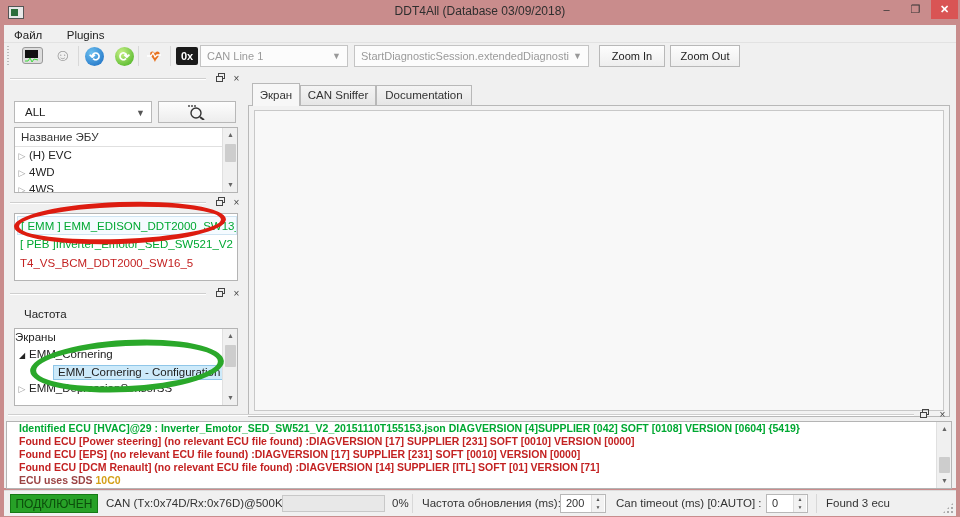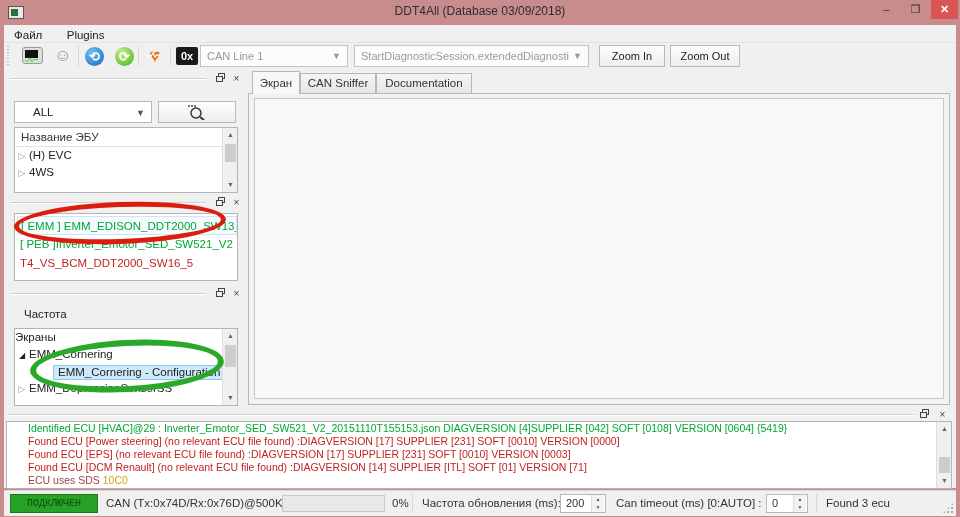--- a/index.html
+++ b/index.html
@@ -49,21 +49,21 @@
   
   .workspace{position:absolute;left:4px;top:69px;width:952px;height:419px;background:#f0f0f0;}
 
   
   .dock-head{position:absolute;height:15px;}
   .dock-head .groove{position:absolute;left:4px;top:7px;height:2px;border-top:1px solid #cfcfcf;border-bottom:1px solid #fff;}
   .dock-ic{position:absolute;top:1px;width:15px;height:13px;text-align:center;color:#444;font-size:10px;line-height:13px;}
 
   
   .lpanel{position:absolute;left:2px;width:240px;}
-  .filter-combo{position:absolute;left:8px;top:30px;width:138px;height:22px;background:#fff;border:1px solid #b8b8b8;font-size:11.5px;color:#222;line-height:20px;padding-left:18px;}
+  .filter-combo{position:absolute;left:8px;top:30px;width:138px;height:22px;background:#fff;border:1px solid #b8b8b8;font-size:11.5px;color:#222;line-height:20px;padding-left:10px;}
   .search-btn{position:absolute;left:152px;top:30px;width:78px;height:22px;border:1px solid #b8b8b8;background:linear-gradient(#fdfdfd,#ededed);}
   .tree-box{position:absolute;background:#fff;border:1px solid #b4b4b4;overflow:hidden;}
   .tree-head{height:19px;border-bottom:1px solid #e0e0e0;font-size:11.5px;color:#333;padding:3px 0 0 6px;background:#fff;}
   .tree-row{height:17px;font-size:11.5px;color:#222;padding-top:2px;white-space:nowrap;}
   .tw{position:relative;}
   .exp{display:inline-block;width:14px;text-align:center;color:#9a9a9a;font-size:9px;}
   .exp.filled{color:#222;font-size:8px;}
   .vscroll{position:absolute;right:0;top:0;bottom:0;width:15px;background:#f0f0f0;border-left:1px solid #e0e0e0;}
   .vscroll .a{position:absolute;left:0;width:15px;height:14px;color:#666;font-size:7px;text-align:center;line-height:14px;}
   .vscroll .a.up{top:0;} .vscroll .a.dn{bottom:0;}
@@ -78,38 +78,38 @@
 
   .actions-label{position:absolute;left:18px;top:22px;font-size:11.5px;color:#222;}
   .sel-row{background:var(--highlight-blue,#cdeafa);border:1px solid #8fc6e8;display:inline-block;padding:0 4px 1px 4px;}
 
   
   .ellipse{position:absolute;border-radius:50%;pointer-events:none;}
   .ellipse.red{border:5px solid var(--ellipse-red,#dd1c10);transform:rotate(-2deg);}
   .ellipse.green{border:6px solid var(--ellipse-green,#2aa82a);transform:rotate(-3deg);}
 
   
-  .tabs-area{position:absolute;left:244px;top:2px;width:706px;height:336px;padding-left:24px;}
+  .tabs-area{position:absolute;left:244px;top:14px;width:706px;height:336px;padding-left:24px;}
   .tab{position:absolute;top:2px;height:20px;border:1px solid #b8b8b8;border-bottom:none;background:linear-gradient(#f4f4f4,#e6e6e6);font-size:11.5px;color:#333;text-align:center;line-height:19px;}
   .tab.active{top:0;height:23px;background:#f7f7f7;z-index:3;line-height:22px;}
   .tab-pane{position:absolute;left:0px;top:22px;width:702px;height:312px;background:#f2f2f2;border:1px solid #b8b8b8;}
   .tab-inner{position:absolute;left:5px;top:4px;right:5px;bottom:5px;background:#f8f8f8;border:1px solid #c8c8c8;}
 
   
   .log-dock-head{left:0;top:338px;width:950px;}
   .log-box{position:absolute;left:2px;top:352px;width:946px;height:68px;background:#fff;border:1px solid #b4b4b4;overflow:hidden;}
-  .log-line{font-size:10.5px;line-height:13px;white-space:nowrap;padding-left:21px;font-family:"Liberation Sans",sans-serif;}
+  .log-line{font-size:10.5px;line-height:13px;white-space:nowrap;padding-left:12px;font-family:"Liberation Sans",sans-serif;font-weight:bold;}
   .log-line.green{color:var(--accent-green,#00aa33);}
   .log-line.red{color:var(--alert-red,#cc2222);}
   .log-line .sds{color:var(--sds-maroon,#9b4444);}
   .log-line .sds-val{color:var(--sds-orange,#d4a017);}
 
   
   .statusbar{position:absolute;left:0;top:421px;width:952px;height:26px;background:#f0f0f0;border-top:1px solid #dcdcdc;font-size:11.5px;color:#333;}
-  .conn-badge{position:absolute;left:6px;top:3px;width:88px;height:19px;background:var(--status-connected-bg,#28a228);border:1px solid #157a15;color:var(--status-connected-text,#0b4d0b);text-align:center;line-height:18px;font-size:10px;font-family:Liberation Mono, monospace;}
+  .conn-badge{position:absolute;left:6px;top:3px;width:88px;height:19px;background:var(--status-connected-bg,#28a228);border:1px solid #157a15;color:var(--status-connected-text,#0b4d0b);text-align:center;line-height:18px;font-size:12px;}
   .can-info{position:absolute;left:102px;top:6px;}
   .progress{position:absolute;left:278px;top:4px;width:103px;height:17px;background:#e8e8e8;border:1px solid #c8c8c8;}
   .pct{position:absolute;left:388px;top:6px;}
   .sb-sep{position:absolute;top:3px;width:1px;height:19px;background:#d8d8d8;}
   .sb-label{position:absolute;top:6px;}
   .spin{position:absolute;top:3px;height:19px;background:#fff;border:1px solid #b8b8b8;font-size:11px;line-height:17px;padding-left:5px;}
   .spin .arrs{position:absolute;right:1px;top:0px;width:13px;height:17px;border-left:1px solid #ddd;background:#f2f2f2;font-size:5px;color:#555;text-align:center;line-height:8px;}
   .resize-grip{position:absolute;right:2px;bottom:2px;width:12px;height:12px;
     background-image:radial-gradient(circle,#aaa 1px,transparent 1.2px);background-size:4px 4px;background-position:bottom right;
     clip-path:polygon(100% 0,100% 100%,0 100%);}
@@ -179,20 +179,21 @@
           <rect x="1" y="1" width="2" height="2" fill="#777"></rect>
             <rect x="4" y="1" width="2" height="2" fill="#777"></rect>
             <rect x="7" y="1" width="2" height="2" fill="#777"></rect>
           <circle cx="9" cy="9" r="5" fill="none" stroke="#333" stroke-width="1.4"></circle>
           <line x1="13" y1="13" x2="17" y2="16" stroke="#333" stroke-width="2"></line>
         </svg>
       </div>
       <div class="tree-box tw" style="left:8px;top:56px;width:224px;height:66px;">
         <div class="tree-head">Название ЭБУ</div>
         <div class="tree-row"><span class="exp">▷</span><span>(H) EVC</span></div>
+        <div class="tree-row"><span class="exp">▷</span><span>4WD</span></div>
         <div class="tree-row"><span class="exp">▷</span><span>4WS</span></div>
         <div class="vscroll">
           <div class="a up">▲</div>
           <div class="thumb" style="top:16px;height:18px"></div>
           <div class="a dn">▼</div>
         </div>
       </div>
     </div>
 
     <div class="lpanel" style="top:126px;height:90px;">
@@ -250,21 +251,21 @@
       <div class="groove" style="width:906px"></div>
       <div class="dock-ic" style="right:22px"><svg width="9" height="9">
             <rect x="2.5" y="0.5" width="6" height="5" fill="none" stroke="#444"></rect>
             <rect x="0.5" y="3.5" width="6" height="5" fill="#f0f0f0" stroke="#444"></rect>
           </svg></div>
       <div class="dock-ic" style="right:4px">×</div>
     </div>
     <div class="log-box tw">
       <div class="log-line green">Identified ECU [HVAC]@29 : Inverter_Emotor_SED_SW521_V2_20151110T155153.json DIAGVERSION [4]SUPPLIER [042] SOFT [0108] VERSION [0604] {5419}</div>
       <div class="log-line red">Found ECU [Power steering] (no relevant ECU file found) :DIAGVERSION [17] SUPPLIER [231] SOFT [0010] VERSION [0000]</div>
-      <div class="log-line red">Found ECU [EPS] (no relevant ECU file found) :DIAGVERSION [17] SUPPLIER [231] SOFT [0010] VERSION [0003]</div>
+      <div class="log-line red">Found ECU [EPS] (no relevant ECU file found) :DIAGVERSION [17] SUPPLIER [231] SOFT [0010] VERSION [0000]</div>
       <div class="log-line red">Found ECU [DCM Renault] (no relevant ECU file found) :DIAGVERSION [14] SUPPLIER [ITL] SOFT [01] VERSION [71]</div>
       <div class="log-line"><span class="sds">ECU uses SDS </span><span class="sds-val">10C0</span></div>
       <div class="vscroll">
         <div class="a up">▲</div>
         <div class="thumb" style="bottom:15px;height:16px"></div>
         <div class="a dn">▼</div>
       </div>
     </div>
 
     <div class="statusbar">

